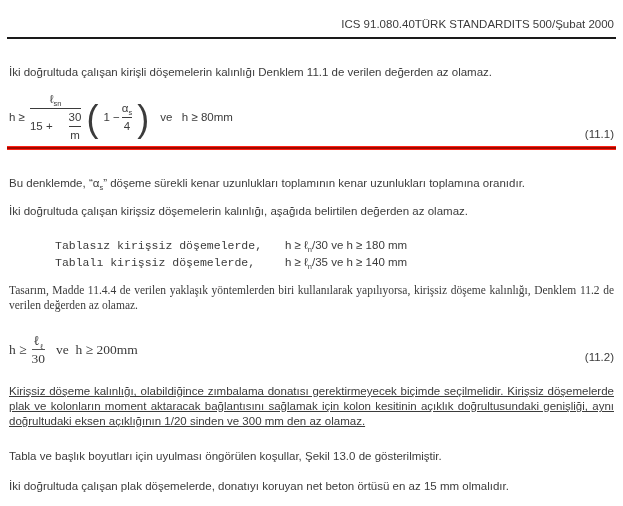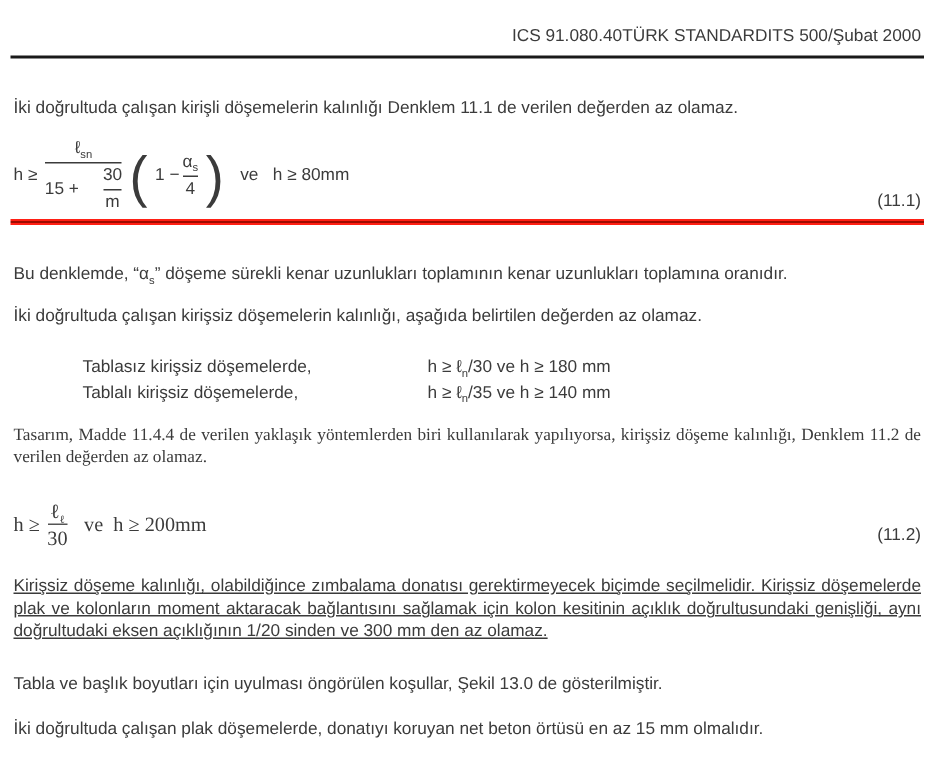--- a/index.html
+++ b/index.html
@@ -40,21 +40,21 @@
   .paren{font-size:36px;font-weight:100;line-height:40px;transform:scaleY(1.05);}
   .tail{white-space:pre;margin-left:6px;}
   .serif{font-family:"Liberation Serif", serif;font-size:13.5px;}
   .serif .fbar{border-top-color:#555;}
   
   .red-rule{height:4px;margin:3px -2px 0 -2px;
     background:linear-gradient(to bottom, var(--red) 0 28%, var(--red-dark) 28% 65%, var(--red) 65% 100%);}
   
   .cond-table{margin-top:18px;padding-left:46px;}
   .cond-row{display:flex;line-height:17px;}
-  .cond-label{width:230px;}
+  .cond-label{width:230px;font-family:Liberation Mono, monospace;}
 </style>
 </head>
 <body>
 
 <div class="page">
 
   <div class="doc-header">
     <span>ICS 91.080.40</span>
     <span>TÜRK STANDARDI</span>
     <span>TS 500/Şubat 2000</span>

